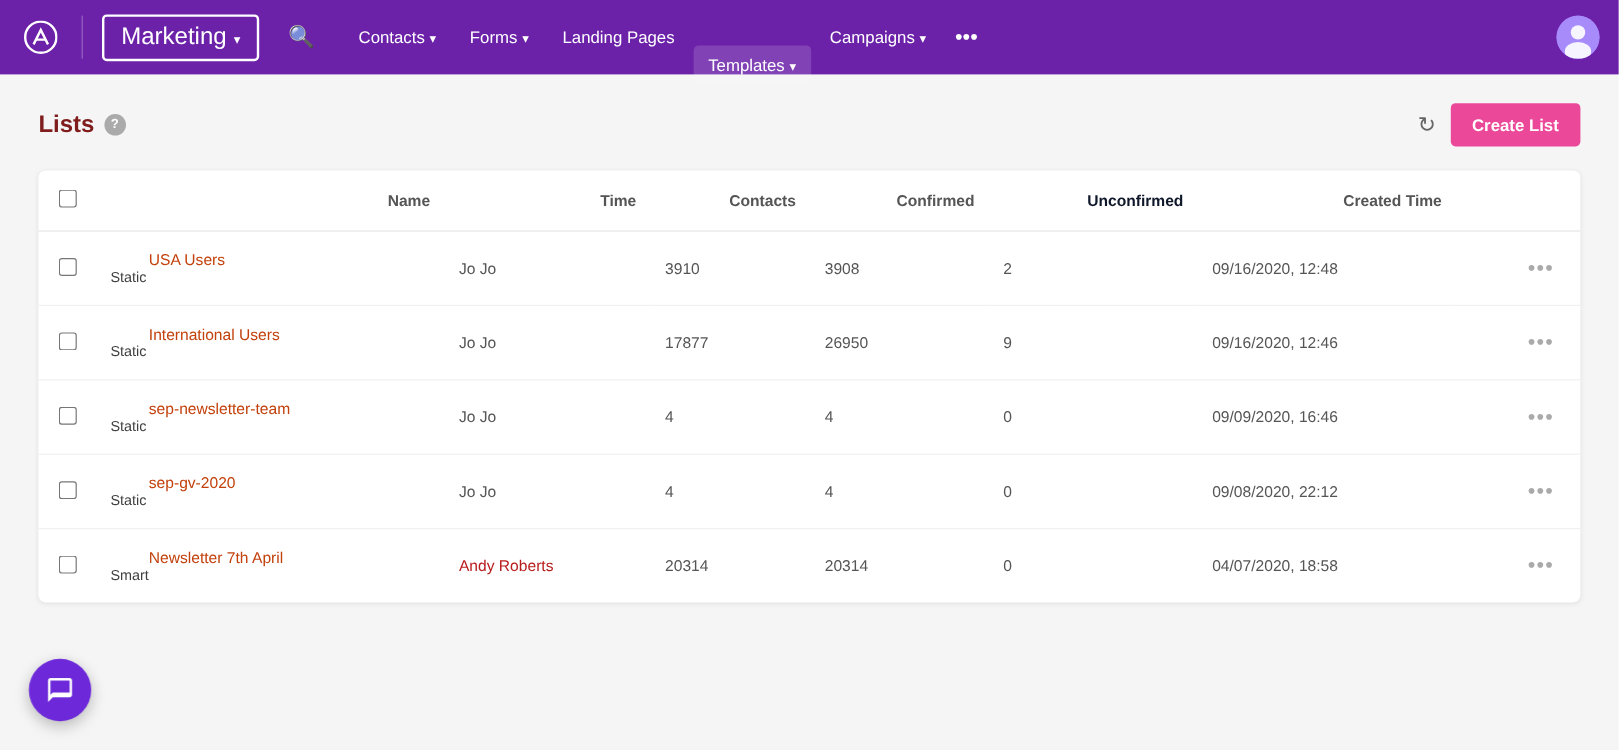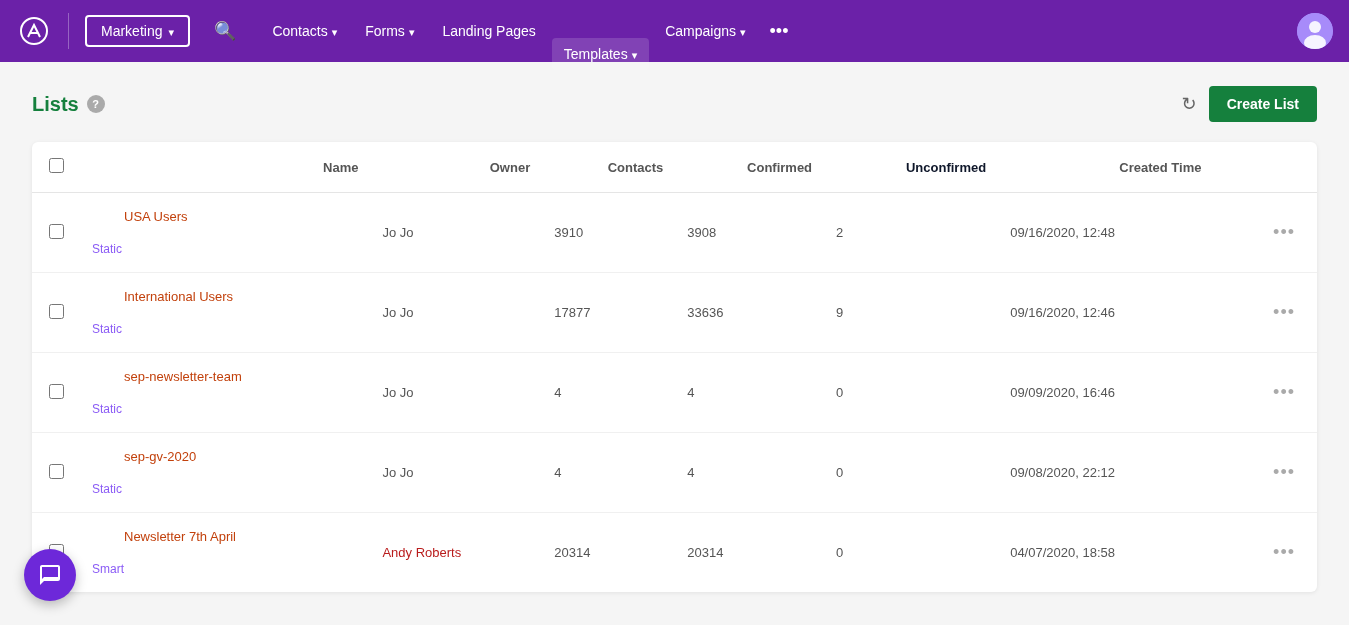--- a/index.html
+++ b/index.html
@@ -24,21 +24,21 @@
       width: 1px; height: 36px;
       background: rgba(255,255,255,0.3);
       margin: 0 8px;
     }
     .topnav-marketing-btn {
       background: transparent;
       border: 2px solid #fff;
       border-radius: 4px;
       color: #fff;
       padding: 6px 14px;
-      font-size: 14px;
+      font-size: 20px;
       cursor: pointer;
       display: flex; align-items: center; gap: 6px;
     }
     .topnav-search {
       background: none; border: none; cursor: pointer;
       color: #fff; font-size: 18px; margin-left: 8px;
       padding: 4px 8px;
     }
     .topnav-links {
       display: flex; align-items: center; gap: 4px; margin-left: 8px;
@@ -67,34 +67,34 @@
     .main-content {
       padding: 24px 32px;
     }
 
     
     .page-header {
       display: flex; align-items: center; justify-content: space-between;
       margin-bottom: 20px;
     }
     .page-title-area { display: flex; align-items: center; gap: 8px; }
-    .page-title { font-size: 20px; font-weight: 600; color: #15803d; }
+    .page-title { font-size: 20px; font-weight: 600; color: #7f1d1d; }
     .help-icon {
       width: 18px; height: 18px; border-radius: 50%;
       background: #aaa; color: #fff;
       display: flex; align-items: center; justify-content: center;
       font-size: 11px; font-weight: bold; cursor: pointer;
     }
     .header-actions { display: flex; align-items: center; gap: 12px; }
     .refresh-btn {
       background: none; border: none; cursor: pointer;
       color: #666; font-size: 18px;
     }
     .create-list-btn {
-      background: #15803d;
+      background: #ec4899;
       color: #fff;
       border: none;
       border-radius: 4px;
       padding: 10px 18px;
       font-size: 14px;
       font-weight: 600;
       cursor: pointer;
     }
 
     
@@ -113,21 +113,21 @@
       font-size: 13px;
       color: #555;
     }
     thead th.unconfirmed { color: #0f172a; }
     tbody tr { border-bottom: 1px solid #f0f0f0; }
     tbody tr:last-child { border-bottom: none; }
     tbody td { padding: 16px 12px; font-size: 13px; color: #555; vertical-align: middle; }
     .checkbox-cell { width: 48px; text-align: center; }
     .checkbox-cell input[type="checkbox"] { cursor: pointer; width: 15px; height: 15px; }
     .list-name { color: #c2410c; font-weight: 500; cursor: pointer; margin-left: 32px; }
-    .list-type { color: #8b5cf6; font-size: 12px; margin-top: 18px; }
+    .list-type { color: #404040; font-size: 12px; margin-top: 0; }
     .more-btn {
       background: none; border: none; cursor: pointer;
       color: #aaa; font-size: 18px; letter-spacing: 1px;
       padding: 2px 6px;
     }
     .actions-cell { text-align: right; padding-right: 16px; }
 
     
     .chat-widget {
       position: fixed;
@@ -209,21 +209,21 @@
   </div>
 
   <div class="table-container">
     <table>
       <thead>
         <tr>
           <th class="checkbox-cell">
             <input type="checkbox" style="">
           </th>
           <th>Name</th>
-          <th>Owner</th>
+          <th>Time</th>
           <th>Contacts</th>
           <th>Confirmed</th>
           <th class="unconfirmed">Unconfirmed</th>
           <th>Created Time</th>
           <th></th>
         </tr>
       </thead>
       <tbody id="table-body">
       <tr>
     <td class="checkbox-cell">
@@ -245,21 +245,21 @@
           <tr>
     <td class="checkbox-cell">
       <input type="checkbox" style="">
     </td>
     <td>
       <div class="list-name">International Users</div>
       <div class="list-type">Static</div>
     </td>
     <td style="color: #555">Jo Jo</td>
     <td>17877</td>
-    <td>33636</td>
+    <td>26950</td>
     <td>9</td>
     <td>09/16/2020, 12:46</td>
     <td class="actions-cell">
       <button class="more-btn">•••</button>
     </td>
   </tr>
           <tr>
     <td class="checkbox-cell">
       <input type="checkbox" style="">
     </td>

